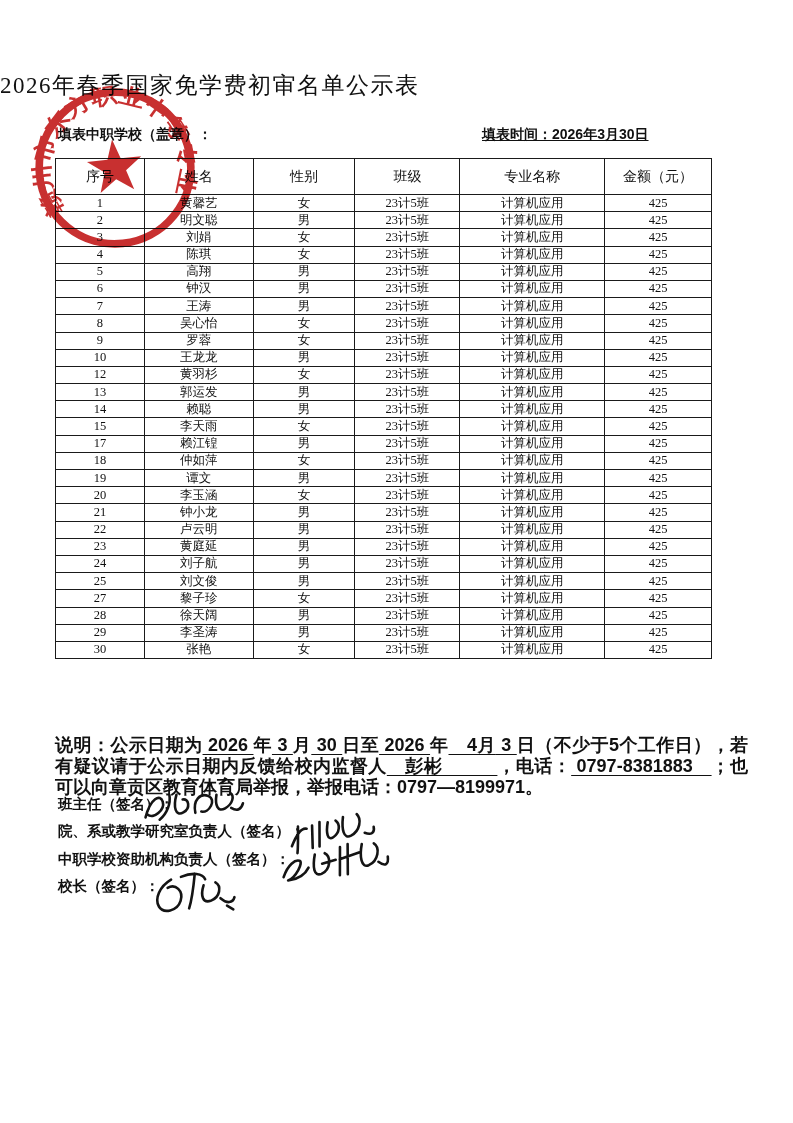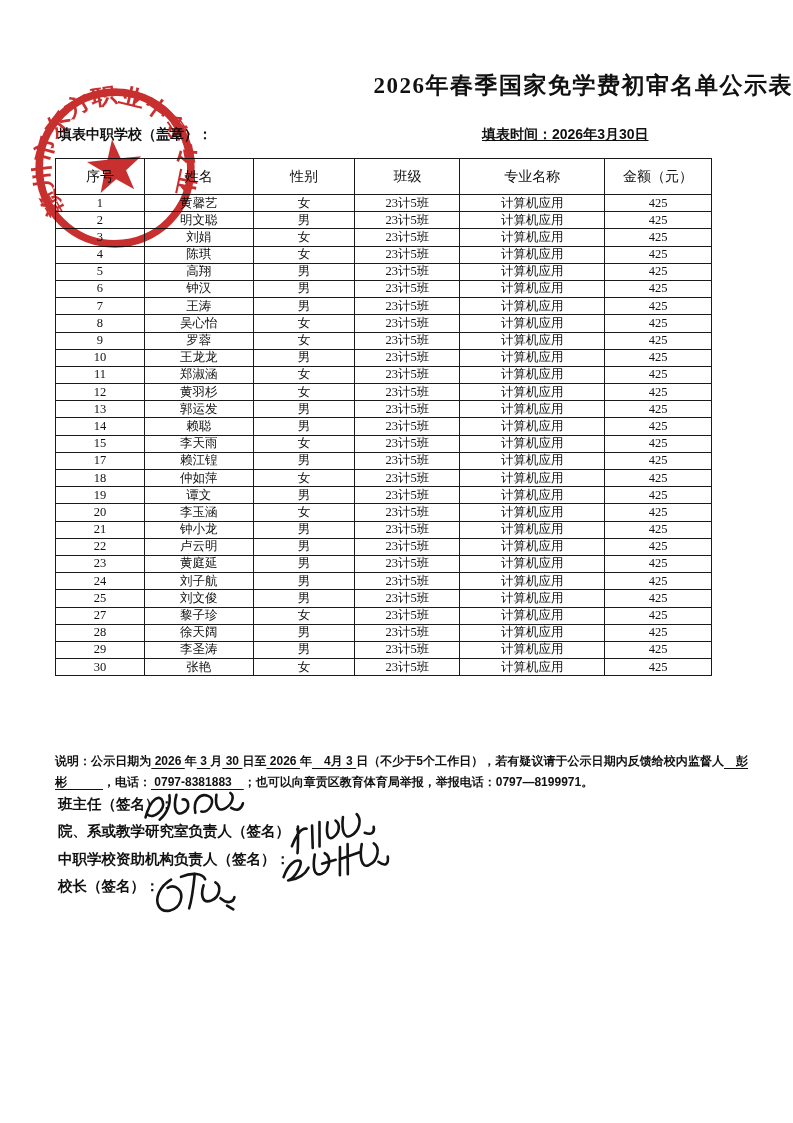--- a/index.html
+++ b/index.html
@@ -3,42 +3,42 @@
 <meta charset="utf-8">
 <style>
   html,body { margin:0; padding:0; background:#e8e8e8; }
   .page {
     position:relative; width:793px; height:1123px; margin:0 auto;
     background:#ffffff; overflow:hidden;
     font-family:"Liberation Serif","DejaVu Serif",serif; color:#111;
   }
   .title {
     position:absolute; top:70px; left:0; width:793px;
-    text-align:right; font-size:23px; font-weight:bold; letter-spacing:1.5px;
+    text-align:left; font-size:23px; font-weight:normal; letter-spacing:1.5px;
   }
   .meta-row {
     position:absolute; top:126px; left:58px; width:600px; height:20px;
     font-family:"Liberation Sans","DejaVu Sans",sans-serif;
     font-weight:bold; font-size:14px;
   }
   .meta-school { position:absolute; left:0; top:0; }
   .meta-date  { position:absolute; left:424px; top:0;text-decoration:underline; }
   table.roster {
     position:absolute; top:158px; left:55px; width:657px;
     border-collapse:collapse; table-layout:fixed;
   }
   table.roster th, table.roster td {
     border:1.6px solid #1a1a1a; text-align:center; padding:0; overflow:hidden;
   }
   table.roster th { height:35px; font-size:14px; font-weight:normal; }
   table.roster td { height:16.2px; font-size:12.5px; line-height:1.05; }
   .note {
     position:absolute; top:735px; left:55px; width:693px;
     font-family:"Liberation Sans","DejaVu Sans",sans-serif;
-    font-size:12px; font-weight:600; line-height:21px; text-align:justify;margin-top:16px;
+    font-size:18px; font-weight:600; line-height:21px; text-align:justify;
   }
   .note .u { text-decoration:underline; text-underline-offset:3px; }
   .sig-line {
     position:absolute; left:58px;
     font-family:"Liberation Sans","DejaVu Sans",sans-serif;
     font-size:14.5px; font-weight:600; white-space:nowrap;
   }
   .sig-svg { position:absolute; overflow:visible; }
   .sig-svg path { fill:none; stroke:#141414; stroke-width:2.6; stroke-linecap:round; stroke-linejoin:round; }
   .stamp {
@@ -163,28 +163,20 @@
 
         <tr>
           <td>10</td>
           <td>王龙龙</td>
           <td>男</td>
           <td>23计5班</td>
           <td>计算机应用</td>
           <td>425</td>
         </tr>
 
-        <tr>
-          <td>11</td>
-          <td>郑淑涵</td>
-          <td>女</td>
-          <td>23计5班</td>
-          <td>计算机应用</td>
-          <td>425</td>
-        </tr>
 
         <tr>
           <td>12</td>
           <td>黄羽杉</td>
           <td>女</td>
           <td>23计5班</td>
           <td>计算机应用</td>
           <td>425</td>
         </tr>
 

